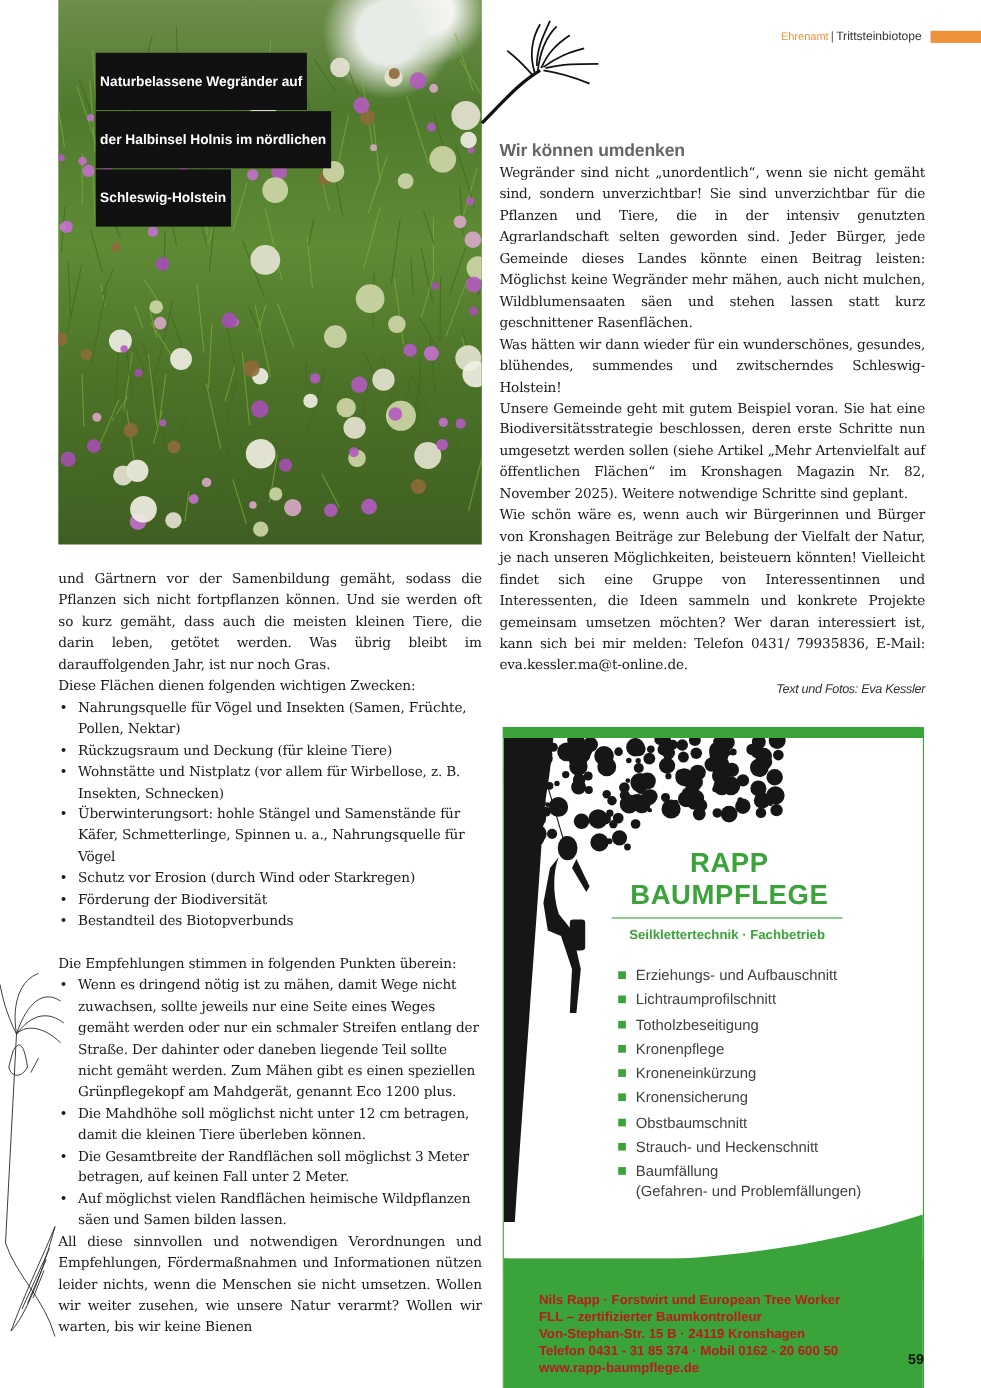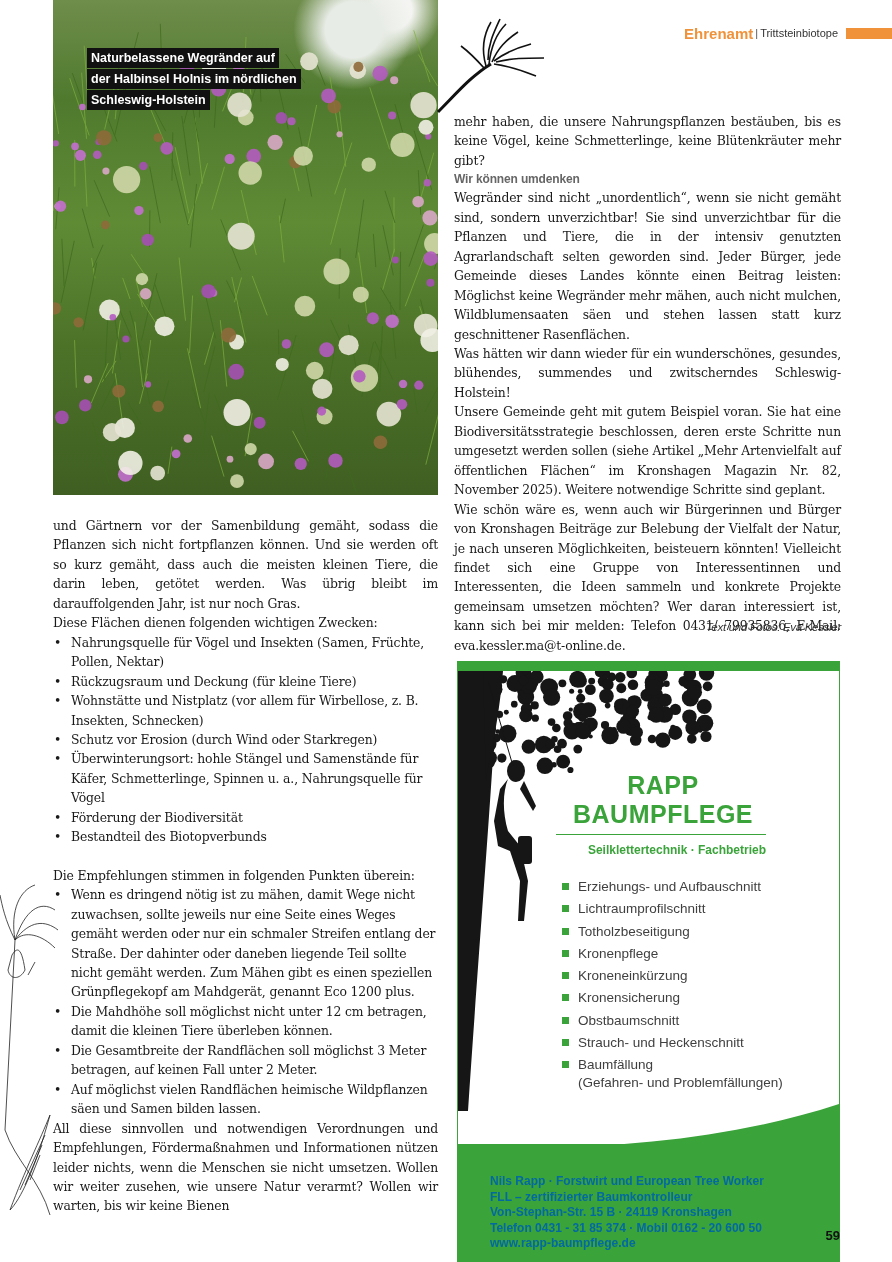--- a/index.html
+++ b/index.html
@@ -1,64 +1,64 @@
 <!DOCTYPE html>
 <html><head>
 <meta charset="utf-8">
 <style>
   * { box-sizing: border-box; margin: 0; padding: 0; }
   html, body { width: 892px; height: 1262px; background: #ffffff; overflow: hidden; }
   body { position: relative; font-family: "DejaVu Serif", serif; color: #1a1a1a; }
 
   
   .section-header { position: absolute; top: 27px; right: 0; height: 12px; display: flex; align-items: center; }
-  .section-header .cat { font-family: "Liberation Sans", sans-serif; font-weight: bold; font-size: 15px; color: #f0923a; }
+  .section-header .cat { font-family: "Liberation Sans", sans-serif; font-weight: normal; font-size: 10px; color: #f0923a; }
   .section-header .sep { font-family: "Liberation Sans", sans-serif; font-size: 11px; color: #555; margin: 0 2px; }
   .section-header .sub { font-family: "Liberation Sans", sans-serif; font-size: 11px; color: #333; }
   .section-header .bar { width: 46px; height: 11px; background: #f0923a; margin-left: 8px; }
 
   
   .photo { position: absolute; left: 53px; top: 0; width: 385px; height: 495px; overflow: hidden;
     background:
       radial-gradient(circle at 78% 6%, #e8ece6 0 28px, transparent 60px),
       radial-gradient(circle at 88% 2%, #f4f5f2 0 20px, transparent 50px),
       linear-gradient(180deg, #6f8d4b 0%, #4f7a2e 20%, #5f8b35 45%, #4c7228 70%, #3f5f22 100%);
   }
   .photo svg { position: absolute; left: 0; top: 0; width: 100%; height: 100%; }
   .caption { position: absolute; left: 34px; top: 48px; font-family: "Liberation Sans", sans-serif; font-weight: bold; font-size: 12.5px; line-height: 20px; color: #fff; }
-  .caption span { display: inline-block; background: #111; padding: 0 4px; margin-bottom: 1px; }
+  .caption span { display: inline-block; background: #111; padding: 16px 4px; margin-bottom: 1px; }
 
   
   .ornament-top { position: absolute; left: 436px; top: 14px; width: 115px; height: 100px; }
   .ornament-left { position: absolute; left: 0; top: 880px; width: 60px; height: 340px; }
 
   
   .col { position: absolute; font-size: 12.4px; line-height: 19.45px; text-align: justify; letter-spacing: -0.15px; }
   .col p { margin: 0; }
   .col-right { left: 454px; top: 112px; width: 387px; }
   .col-left { left: 53px; top: 516px; width: 385px; }
-  .subhead { font-family: "Liberation Sans", sans-serif; font-weight: bold; font-size: 12px; color: #666; line-height: 18px; }
+  .subhead { font-family: "Liberation Sans", sans-serif; font-weight: bold; font-size: 16px; color: #666; margin-top: 17px; line-height: 18px; }
   ul.bullets { list-style: none; }
   ul.bullets li { position: relative; padding-left: 18px; text-align: left; }
   ul.bullets li::before { content: "\2022"; position: absolute; left: 1px; top: 0; }
   .gap { height: 19px; }
   .credit { position: absolute; right: 51px; top: 621px; font-family: "Liberation Sans", sans-serif; font-style: italic; font-size: 11.5px; color: #333; letter-spacing: -0.3px; margin-left: 48px; }
 
   
   .ad { position: absolute; left: 457px; top: 661px; width: 383px; height: 604px; border: 1px solid #3aa33a; border-top: 10px solid #3aa33a; background: #fff; overflow: hidden; }
   .ad .trees { position: absolute; left: 0; top: 0; width: 383px; height: 440px; }
   .ad .footer { position: absolute; left: 0; bottom: 0; width: 100%; height: 120px; background: #3aa33a; }
   .ad .curve { position: absolute; left: 0; bottom: 100px; width: 100%; height: 60px; }
   .ad-title { position: absolute; left: 100px; top: 100px; width: 210px; text-align: center; font-family: "Liberation Sans", sans-serif; font-weight: bold; color: #3aa33a; font-size: 25px; line-height: 29px; letter-spacing: 0.5px; }
   .ad-rule { position: absolute; left: 98px; top: 163px; width: 210px; height: 1px; background: #3aa33a; }
-  .ad-sub { position: absolute; left: 98px; top: 172px; width: 210px; text-align: right; font-family: "Liberation Sans", sans-serif; font-weight: bold; color: #3aa33a; font-size: 12px; }
+  .ad-sub { position: absolute; left: 98px; top: 172px; width: 210px; text-align: center; font-family: "Liberation Sans", sans-serif; font-weight: bold; color: #3aa33a; font-size: 12px; }
   .ad-services { position: absolute; left: 104px; top: 205px; list-style: none; font-family: "Liberation Sans", sans-serif; font-size: 13.5px; color: #404040; line-height: 22.3px; }
   .ad-services li { position: relative; padding-left: 16px; }
   .ad-services li::before { content: ""; position: absolute; left: 0; top: 7px; width: 7px; height: 7px; background: #3aa33a; }
-  .ad-contact { position: absolute; left: 32px; bottom: 12px; font-family: "Liberation Sans", sans-serif; font-weight: bold; color: #0369a1; font-size: 12px; line-height: 15.6px; }
+  .ad-contact { position: absolute; left: 32px; bottom: 12px; font-family: "Liberation Sans", sans-serif; font-weight: bold; color: #b91c1c; font-size: 12px; line-height: 15.6px; }
 
   .page-number { position: absolute; right: 52px; top: 1228px; font-family: "Liberation Sans", sans-serif; font-weight: bold; font-size: 13px; color: #111; }
 </style>
 </head>
 <body>
 
 <div class="section-header">
   <span class="cat">Ehrenamt</span>
   <span class="sep">|</span>
   <span class="sub">Trittsteinbiotope</span>
@@ -353,38 +353,37 @@
     <path d="M15 60 C 5 40, 2 25, 0 15"></path>
     <path d="M12 75 C 18 65, 22 70, 25 90 C 20 100, 10 100, 8 90 Z"></path>
     <path d="M28 95 L 35 82"></path>
     <path d="M5 250 C 15 280, 40 300, 50 335"></path>
     <path d="M50 235 C 40 260, 25 290, 10 330 C 20 320, 35 290, 50 235 Z"></path>
     <path d="M45 255 L 20 310 M42 265 L 25 305 M40 275 L 30 300"></path>
   </g>
 </svg>
 
 <div class="col col-right">
-  <p>mehr haben, die unsere Nahrungspflanzen bestäuben, bis es keine Vögel, keine Schmetterlinge, keine Blütenkräuter mehr gibt?</p>
   <div class="subhead">Wir können umdenken</div>
   <p>Wegränder sind nicht „unordentlich“, wenn sie nicht gemäht sind, sondern unverzichtbar! Sie sind unverzichtbar für die Pflanzen und Tiere, die in der intensiv genutzten Agrarlandschaft selten geworden sind. Jeder Bürger, jede Gemeinde dieses Landes könnte einen Beitrag leisten: Möglichst keine Wegränder mehr mähen, auch nicht mulchen, Wildblumensaaten säen und stehen lassen statt kurz geschnittener Rasenflächen.</p>
   <p>Was hätten wir dann wieder für ein wunderschönes, gesundes, blühendes, summendes und zwitscherndes Schleswig-Holstein!</p>
   <p>Unsere Gemeinde geht mit gutem Beispiel voran. Sie hat eine Biodiversitätsstrategie beschlossen, deren erste Schritte nun umgesetzt werden sollen (siehe Artikel „Mehr Artenvielfalt auf öffentlichen Flächen“ im Kronshagen Magazin Nr. 82, November 2025). Weitere notwendige Schritte sind geplant.</p>
   <p>Wie schön wäre es, wenn auch wir Bürgerinnen und Bürger von Kronshagen Beiträge zur Belebung der Vielfalt der Natur, je nach unseren Möglichkeiten, beisteuern könnten! Vielleicht findet sich eine Gruppe von Interessentinnen und Interessenten, die Ideen sammeln und konkrete Projekte gemeinsam umsetzen möchten? Wer daran interessiert ist, kann sich bei mir melden: Telefon 0431/ 79935836, E-Mail: eva.kessler.ma@t-online.de.</p>
 </div>
 <div class="credit">Text und Fotos: Eva Kessler</div>
 
 <div class="col col-left">
   <p>und Gärtnern vor der Samenbildung gemäht, sodass die Pflanzen sich nicht fortpflanzen können. Und sie werden oft so kurz gemäht, dass auch die meisten kleinen Tiere, die darin leben, getötet werden. Was übrig bleibt im darauffolgenden Jahr, ist nur noch Gras.</p>
   <p>Diese Flächen dienen folgenden wichtigen Zwecken:</p>
   <ul class="bullets">
     <li>Nahrungsquelle für Vögel und Insekten (Samen, Früchte, Pollen, Nektar)</li>
     <li>Rückzugsraum und Deckung (für kleine Tiere)</li>
     <li>Wohnstätte und Nistplatz (vor allem für Wirbellose, z. B. Insekten, Schnecken)</li>
+    <li>Überwinterungsort: hohle Stängel und Samenstände für Käfer, Schmetterlinge, Spinnen u. a., Nahrungsquelle für Vögel</li>
     <li>Schutz vor Erosion (durch Wind oder Starkregen)</li>
-    <li>Überwinterungsort: hohle Stängel und Samenstände für Käfer, Schmetterlinge, Spinnen u. a., Nahrungsquelle für Vögel</li>
     <li>Förderung der Biodiversität</li>
     <li>Bestandteil des Biotopverbunds</li>
   </ul>
   <div class="gap"></div>
   <p>Die Empfehlungen stimmen in folgenden Punkten überein:</p>
   <ul class="bullets">
     <li>Wenn es dringend nötig ist zu mähen, damit Wege nicht zuwachsen, sollte jeweils nur eine Seite eines Weges gemäht werden oder nur ein schmaler Streifen entlang der Straße. Der dahinter oder daneben liegende Teil sollte nicht gemäht werden. Zum Mähen gibt es einen speziellen Grünpflegekopf am Mahdgerät, genannt Eco 1200 plus.</li>
     <li>Die Mahdhöhe soll möglichst nicht unter 12 cm betragen, damit die kleinen Tiere überleben können.</li>
     <li>Die Gesamtbreite der Randflächen soll möglichst 3 Meter betragen, auf keinen Fall unter 2 Meter.</li>
     <li>Auf möglichst vielen Randflächen heimische Wildpflanzen säen und Samen bilden lassen.</li>

